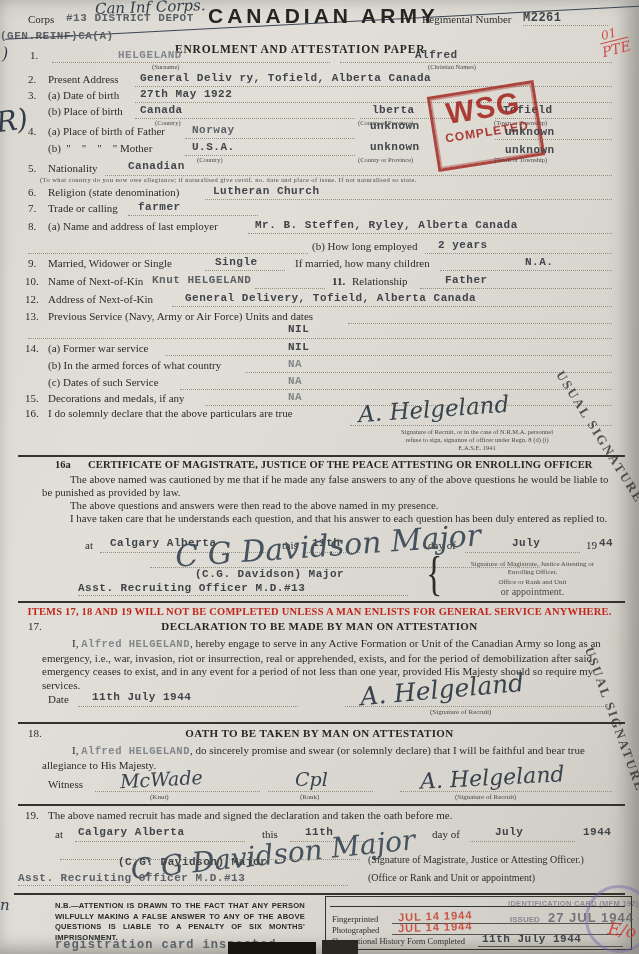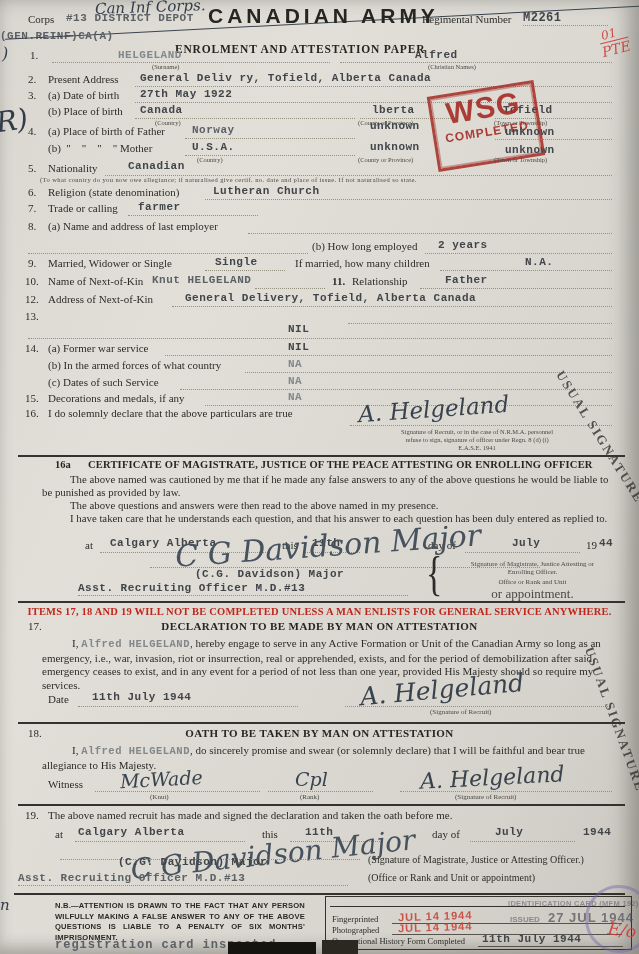--- a/index.html
+++ b/index.html
@@ -126,20 +126,21 @@
   <div class="abs tw" style="left:213px;top:185px;">Lutheran Church</div>
 
   <div class="abs num" style="left:28px;top:202px;">7.</div>
   <div class="abs pr" style="left:48px;top:202px;">Trade or calling</div>
   <div class="dotline" style="left:128px;top:214px;width:130px;"></div>
   <div class="abs tw" style="left:138px;top:201px;">farmer</div>
 
   <div class="abs num" style="left:28px;top:220px;">8.</div>
   <div class="abs pr" style="left:48px;top:220px;">(a) Name and address of last employer</div>
   <div class="dotline" style="left:248px;top:232px;width:364px;"></div>
+  <div class="abs tw" style="left:255px;top:219px;">Mr. B. Steffen, Ryley, Alberta Canada</div>
   <div class="dotline" style="left:28px;top:252px;width:280px;"></div>
   <div class="abs pr" style="left:312px;top:240px;">(b) How long employed</div>
   <div class="dotline" style="left:425px;top:252px;width:187px;"></div>
   <div class="abs tw" style="left:438px;top:239px;">2 years</div>
 
   <div class="abs num" style="left:28px;top:257px;">9.</div>
   <div class="abs pr" style="left:48px;top:257px;">Married, Widower or Single</div>
   <div class="dotline" style="left:205px;top:269px;width:80px;"></div>
   <div class="abs tw" style="left:215px;top:256px;">Single</div>
   <div class="abs pr" style="left:295px;top:257px;">If married, how many children</div>
@@ -154,20 +155,21 @@
   <div class="abs pr" style="left:352px;top:275px;">Relationship</div>
   <div class="dotline" style="left:420px;top:287px;width:192px;"></div>
   <div class="abs tw" style="left:445px;top:274px;">Father</div>
 
   <div class="abs num" style="left:25px;top:293px;">12.</div>
   <div class="abs pr" style="left:48px;top:293px;">Address of Next-of-Kin</div>
   <div class="dotline" style="left:172px;top:305px;width:440px;"></div>
   <div class="abs tw" style="left:185px;top:292px;">General Delivery, Tofield, Alberta Canada</div>
 
   <div class="abs num" style="left:25px;top:310px;">13.</div>
+  <div class="abs pr" style="left:48px;top:310px;">Previous Service (Navy, Army or Air Force) Units  and dates</div>
   <div class="dotline" style="left:348px;top:322px;width:264px;"></div>
   <div class="dotline" style="left:28px;top:337px;width:584px;"></div>
   <div class="abs tw" style="left:288px;top:323px;">NIL</div>
 
   <div class="abs num" style="left:25px;top:342px;">14.</div>
   <div class="abs pr" style="left:48px;top:342px;">(a) Former war service</div>
   <div class="dotline" style="left:165px;top:354px;width:447px;"></div>
   <div class="abs tw" style="left:288px;top:341px;">NIL</div>
 
   <div class="abs pr" style="left:48px;top:359px;">(b) In the armed forces of what country</div>
@@ -216,21 +218,21 @@
   <div class="abs script" style="left:175px;top:528px;font-size:30px;transform:rotate(-4deg);color:#46525e;">C G Davidson Major</div>
   <div class="dotline" style="left:150px;top:566px;width:390px;"></div>
   <div class="abs tw" style="left:195px;top:568px;">(C.G. Davidson) Major</div>
   <div class="abs tw" style="left:78px;top:582px;">Asst. Recruiting Officer M.D.#13</div>
   <div class="dotline" style="left:78px;top:594px;width:330px;"></div>
 
   <div class="abs brace" style="left:426px;top:556px;font-size:34px;transform:scaleY(1.4);">{</div>
   <div class="abs cap" style="left:440px;top:560px;width:185px;text-align:center;font-size:7px;">Signature of Magistrate, Justice Attesting or</div>
   <div class="abs cap" style="left:440px;top:568px;width:185px;text-align:center;font-size:7px;">Enrolling  Officer.</div>
   <div class="abs cap" style="left:440px;top:578px;width:185px;text-align:center;font-size:7px;">Office or Rank and Unit</div>
-  <div class="abs cap" style="left:440px;top:586px;width:185px;text-align:center;font-size:13px;">or appointment.</div>
+  <div class="abs cap" style="left:440px;top:586px;width:185px;text-align:center;font-size:10px;">or appointment.</div>
 
   <div class="rule" style="top:601px;border-top-width:2.4px;"></div>
 
   <div class="abs banner" style="left:0;top:606px;width:639px;text-align:center;">ITEMS 17, 18 AND 19 WILL NOT BE COMPLETED UNLESS A MAN ENLISTS FOR GENERAL SERVICE ANYWHERE.</div>
   <div class="abs pr" style="left:28px;top:620px;">17.</div>
   <div class="abs prb" style="left:0;top:620px;width:639px;text-align:center;font-size:11px;letter-spacing:.4px;">DECLARATION TO BE MADE BY MAN ON ATTESTATION</div>
 
   <div class="abs" style="left:42px;top:637px;width:578px;text-indent:30px;font-size:10.8px;line-height:13.5px;font-family:'Liberation Serif',serif;">
     <span class="pr">I,</span>
     <span class="tw faded" style="font-size:10.5px;">Alfred HELGELAND</span><span class="pr">, hereby engage to serve in any Active Formation or Unit of the Canadian Army so long as an emergency, i.e., war, invasion, riot or insurrection, real or apprehended, exists, and for the period of demobilization after said emergency ceases to exist, and in any event for a period of not less than one year, provided His Majesty should so require my services.</span>

